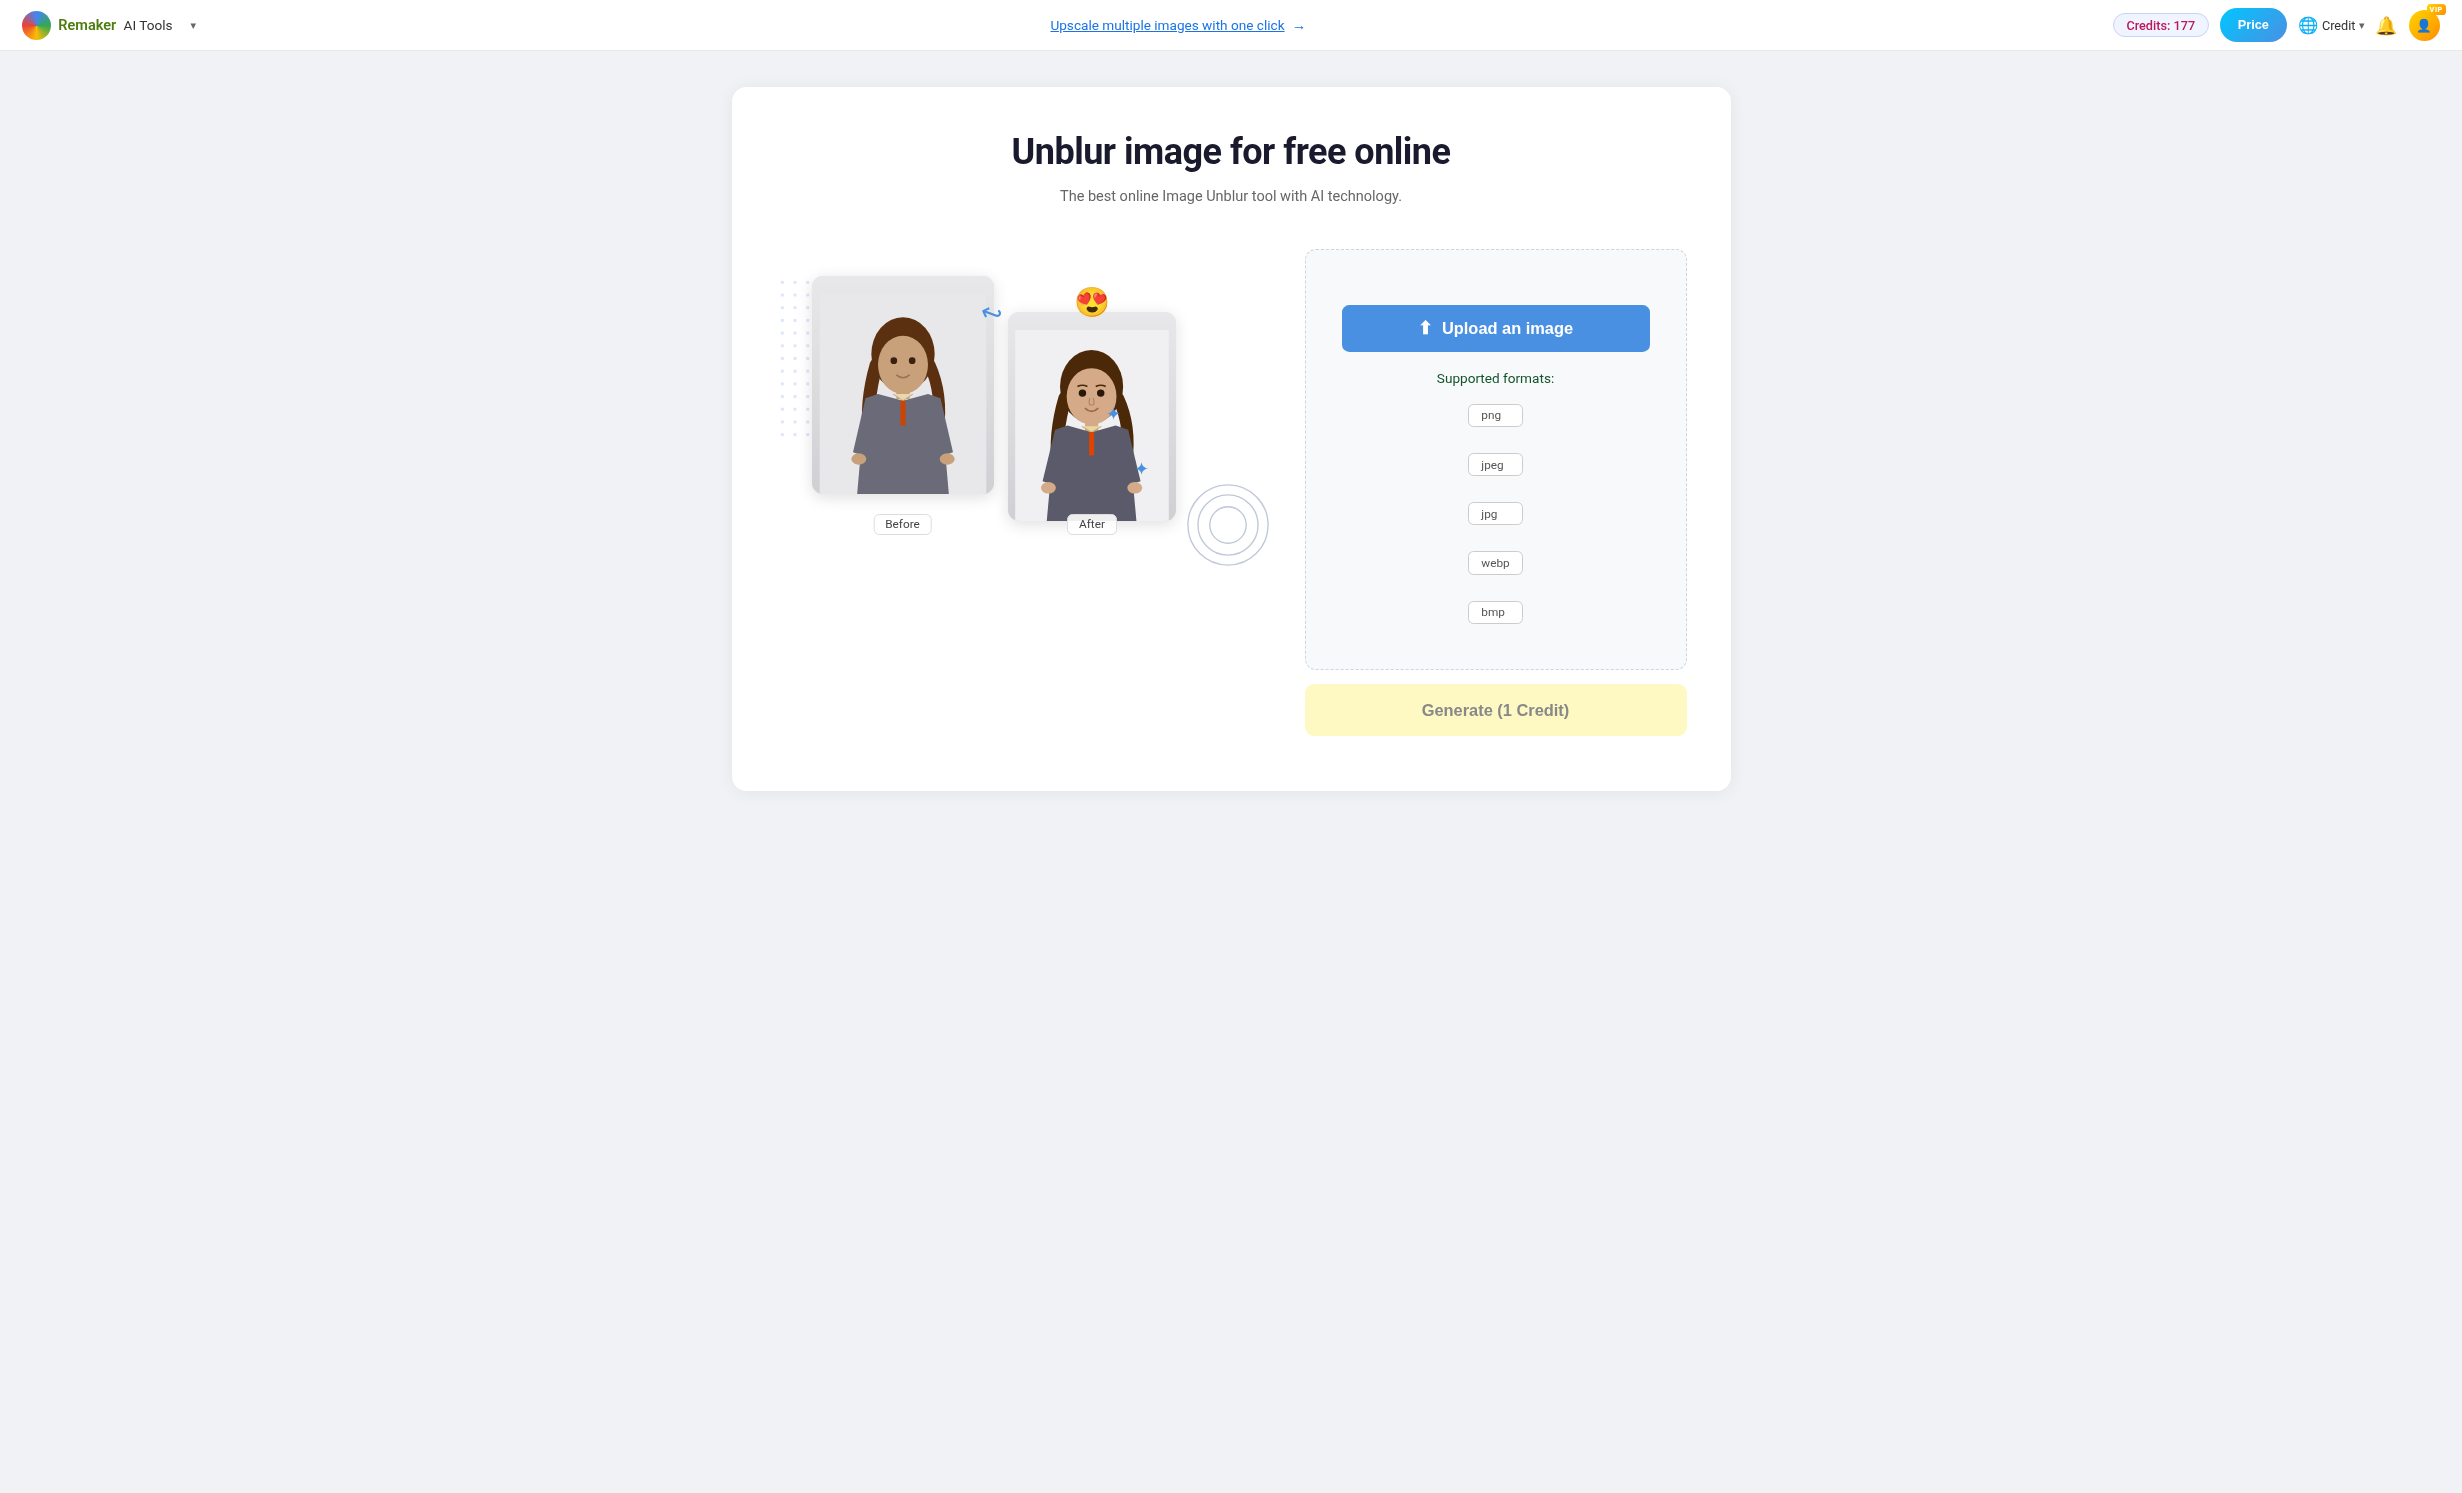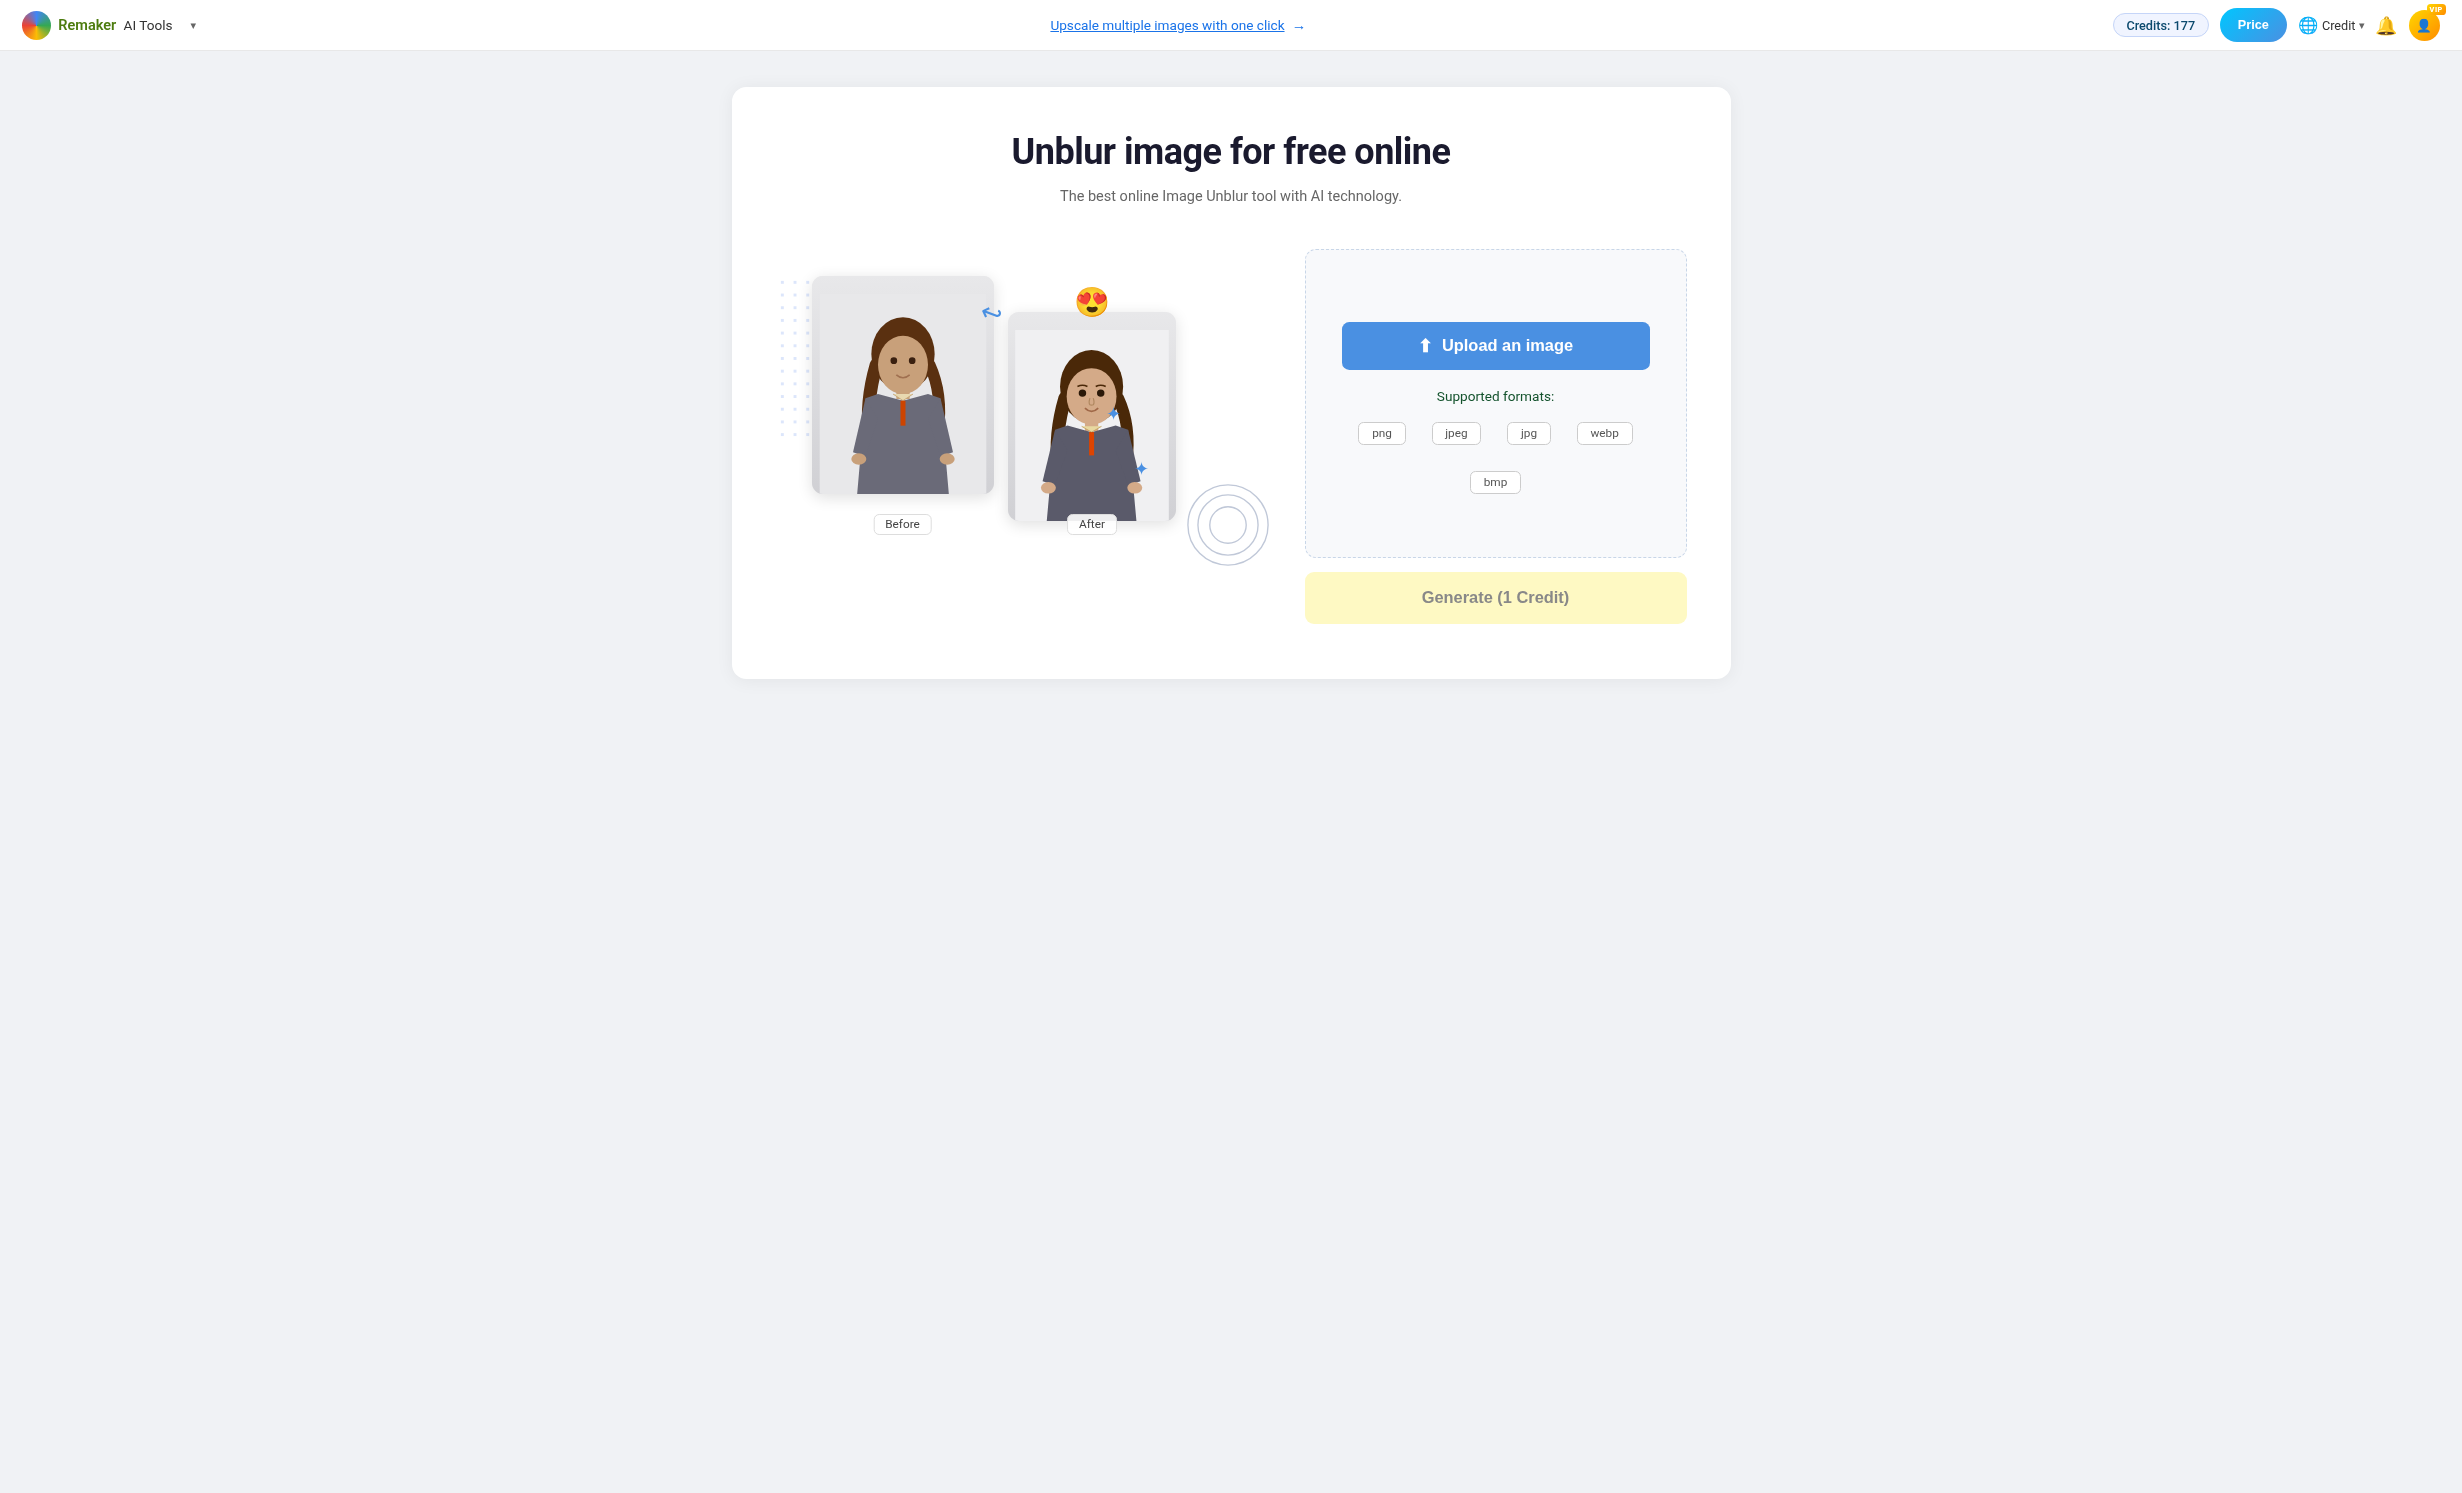--- a/index.html
+++ b/index.html
@@ -78,21 +78,21 @@
       display: flex;
       align-items: center;
       gap: 11px;
     }
     .credits-badge {
       background: #f0f4ff;
       border: 0.9px solid #c5d5f8;
       border-radius: 18px;
       padding: 3.6px 12.7px;
       font-size: 12.7px;
-      color: #0c4a6e;
+      color: #be185d;
       font-weight: 500;
     }
     .price-btn {
       background: linear-gradient(135deg, #00c6ff, #4a90e2);
       color: white;
       border: none;
       border-radius: 18px;
       padding: 10px 18px;
       font-size: 12.7px;
       font-weight: 600;
@@ -334,20 +334,21 @@
     .formats-label {
       font-size: 13.6px;
       color: #14532d;
       text-align: center;
     }
     .format-tags {
       display: flex;
       gap: 26px;
       flex-wrap: wrap;
       justify-content: center;
+      flex-direction: column;
     }
     .format-tag {
       border: 0.9px solid #ccc;
       border-radius: 5.5px;
       padding: 3.6px 12.7px;
       font-size: 11.8px;
       color: #555;
       background: white;
     }
 

